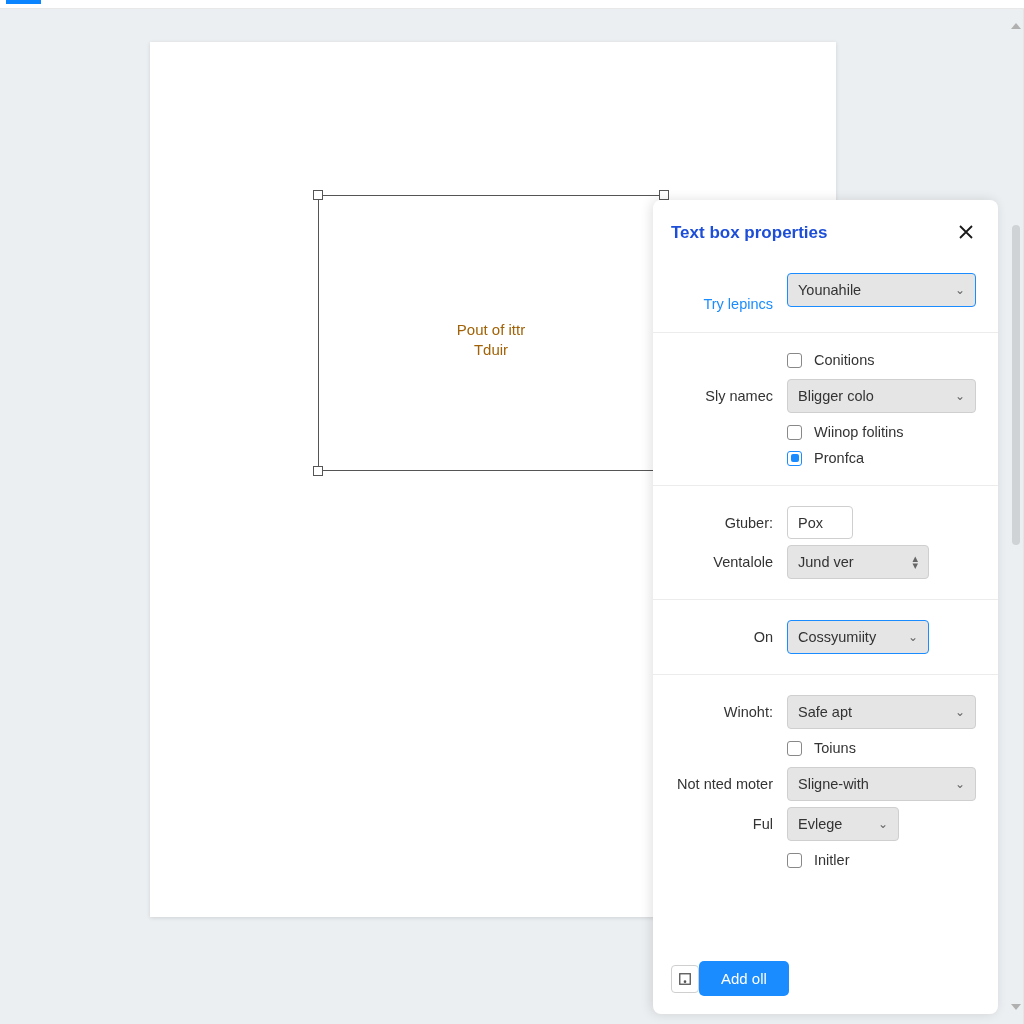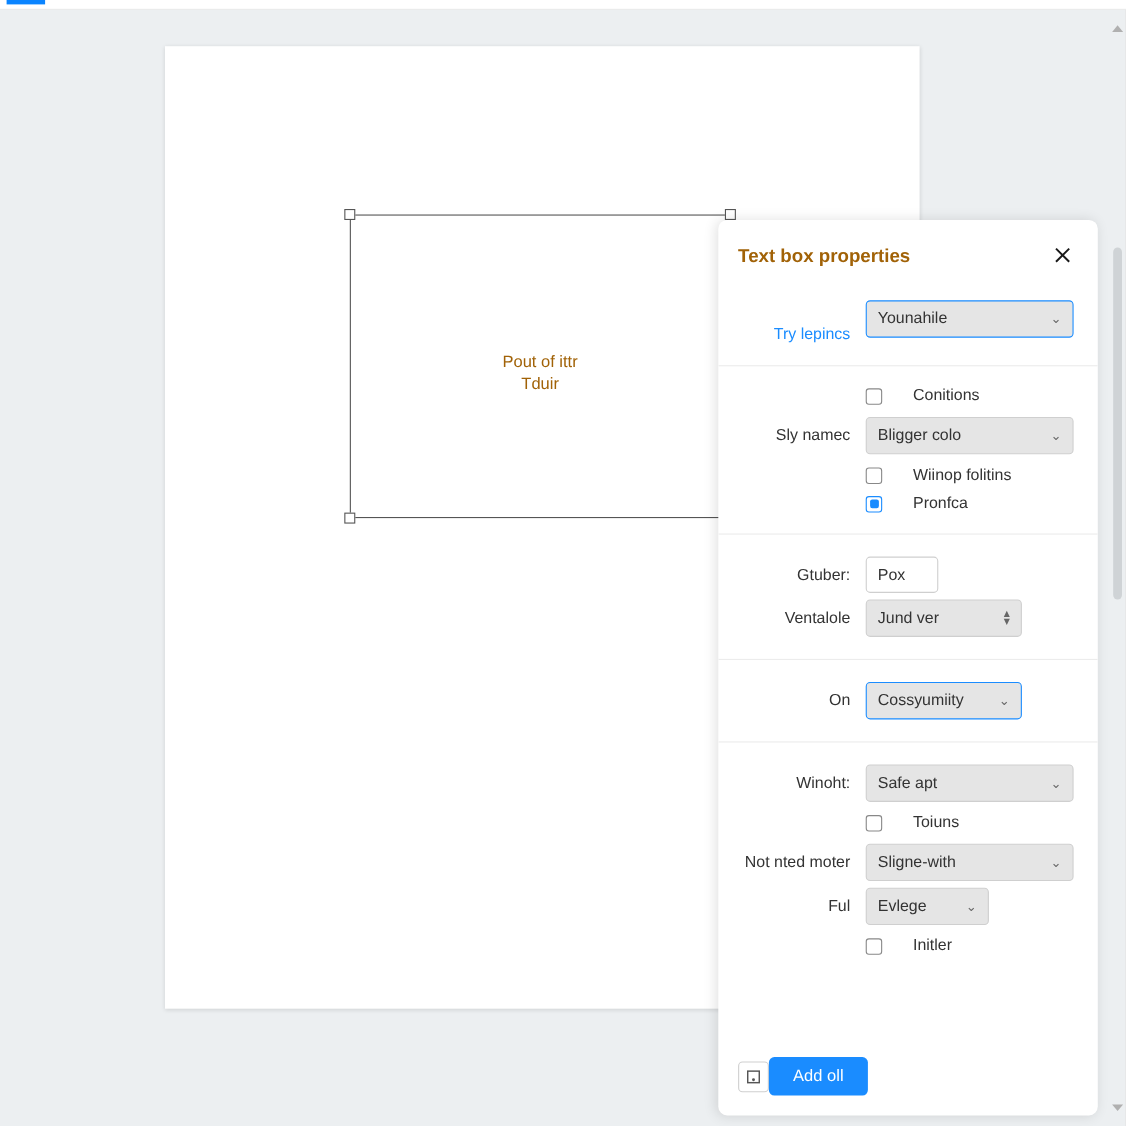--- a/index.html
+++ b/index.html
@@ -20,40 +20,40 @@
 
   .textbox { position: absolute; left: 318px; top: 186px; width: 346px; height: 276px; border: 1px solid #555; }
   .handle { position: absolute; width: 10px; height: 10px; background: #fff; border: 1px solid #555; }
   .h-tl { left: -6px; top: -6px; }
   .h-tr { right: -6px; top: -6px; }
   .h-bl { left: -6px; bottom: -6px; }
   .textbox-text { text-align: center; margin-top: 124px; font-size: 15px; color: #a16207; line-height: 1.35; }
 
   .panel { width: 345px; background: #fff; box-shadow: -2px 0 12px rgba(0,0,0,.12); position: absolute; right: 26px; top: 200px; bottom: 10px; border-radius: 8px; display: flex; flex-direction: column; }
   .panel-header { display: flex; align-items: center; justify-content: space-between; padding: 22px 24px 18px 18px; }
-  .panel-title { font-size: 17px; font-weight: 700; color: #a16207; }
+  .panel-title { font-size: 17px; font-weight: 700; color: #1d4ed8; }
   .panel-close { font-size: 22px; line-height: 1; color: #1a1a1a; cursor: pointer; }
 
   .panel-body { flex: 1; overflow: hidden; }
   .section { border-top: 1px solid #ececec; padding: 14px 22px 14px 18px; }
   .section:first-child { border-top: none; padding-top: 0; }
   .row { display: flex; align-items: center; gap: 14px; margin: 6px 0; }
   .row-label { width: 102px; text-align: right; font-size: 14.5px; color: #333; flex-shrink: 0; }
   .row-label.link { color: #1a8cff; margin-top: 28px; }
 
   .select { flex: 1; height: 34px; border: 1px solid #cfcfcf; border-radius: 4px; display: flex; align-items: center; justify-content: space-between; padding: 0 10px; font-size: 14.5px; color: #333; background: #e5e5e5; }
   .select.active { border-color: #1a8cff; }
   .select .chev { font-size: 12px; color: #666; }
   .select .stepper { font-size: 11px; color: #666; line-height: .6; text-align: center; }
 
   .input-sm { width: 66px; height: 33px; border: 1px solid #cfcfcf; border-radius: 4px; padding: 0 10px; font-size: 14.5px; color: #333; display:flex; align-items:center; }
   .select.med { flex: none; width: 142px; }
   .select.med2 { flex: none; width: 112px; }
 
-  .check-row { margin-left: 116px; display: flex; align-items: center; gap: 28px; font-size: 14.5px; color: #333; padding: 5px 0; }
+  .check-row { margin-left: 116px; display: flex; align-items: center; gap: 12px; font-size: 14.5px; color: #333; padding: 5px 0; }
   .chk { width: 15px; height: 15px; border: 1.4px solid #888; border-radius: 3px; display: inline-flex; align-items: center; justify-content: center; background: #fff; }
   .chk.on { border-color: #1a8cff; background: #fff; }
   .chk.on::after { content: ""; width: 8px; height: 8px; background: #1a8cff; border-radius: 2px; }
 
   .panel-footer { display: flex; align-items: center; padding: 14px 22px 18px 18px; }
   .footer-icon { width: 28px; height: 28px; border: 1px solid #cfcfcf; border-radius: 4px; display: inline-flex; align-items: center; justify-content: center; }
   .primary-btn { background: #1a8cff; color: #fff; border-radius: 5px; padding: 9px 22px; font-size: 15px; font-weight: 500; cursor: pointer; }
 </style>
 </head>
 <body>

